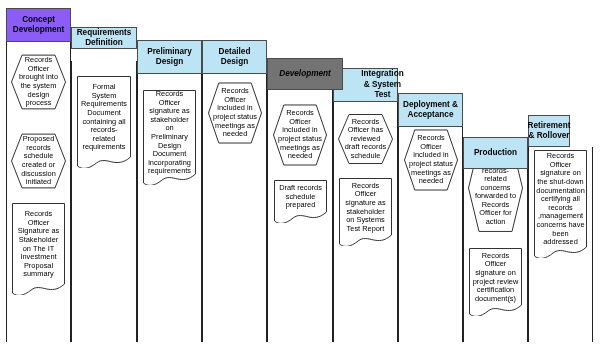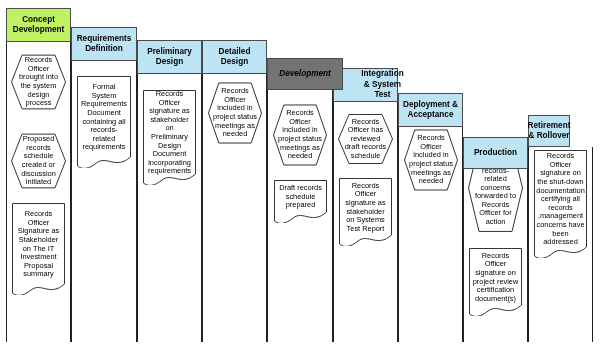--- a/index.html
+++ b/index.html
@@ -41,41 +41,41 @@
   }
   .hex .txt{padding:0 5px;}
   .doc .txt{padding-bottom:9px;}
   .shape svg{position:absolute;inset:0;width:100%;height:100%;display:block;}
 </style>
 </head>
 <body>
 
 <div id="diagram">
     <div class="lane" style="left: 6px; top: 42px; width: 65px; height: 300px; border-left-color: rgb(34, 34, 34); border-right-color: rgb(34, 34, 34);"></div>
-    <div class="phase-header" style="left: 6px; top: 8px; width: 65px; height: 34px; background: #bef264; border-color: rgb(75, 75, 75); color: rgb(0, 0, 0); z-index: 20;">Concept Development</div>
+    <div class="phase-header" style="left: 6px; top: 8px; width: 65px; height: 34px; background: #8b5cf6; border-color: rgb(75, 75, 75); color: rgb(0, 0, 0); z-index: 20;">Concept Development</div>
     <div class="shape hex" style="left: 11px; top: 48px; width: 55px; height: 68px; z-index: 5;">
       <svg viewBox="0 0 55 68" preserveAspectRatio="none">
         <path d="M 11 7.14 L 44 7.14 L 54.5 34 L 44 60.86 L 11 60.86 L 0.5 34 Z" fill="#ffffff" stroke="#333333" stroke-width="1" vector-effect="non-scaling-stroke"></path>
       </svg>
       <div class="txt">Records Officer brought into the system design process</div>
     </div>
     <div class="shape hex" style="left: 11px; top: 127px; width: 55px; height: 68px; z-index: 5;">
       <svg viewBox="0 0 55 68" preserveAspectRatio="none">
         <path d="M 11 7.14 L 44 7.14 L 54.5 34 L 44 60.86 L 11 60.86 L 0.5 34 Z" fill="#ffffff" stroke="#333333" stroke-width="1" vector-effect="non-scaling-stroke"></path>
       </svg>
       <div class="txt">Proposed records schedule created or discussion initiated</div>
     </div>
     <div class="shape doc" style="left: 12px; top: 203px; width: 53px; height: 92px; z-index: 5;">
       <svg viewBox="0 0 53 92" preserveAspectRatio="none">
         <path d="M 0.5 0.5 L 52.5 0.5 L 52.5 81 C 38.16 94, 29.150000000000002 79, 19.08 87 C 11.66 93, 5.300000000000001 94, 0.5 90 Z" fill="#ffffff" stroke="#333333" stroke-width="1" vector-effect="non-scaling-stroke"></path>
       </svg>
       <div class="txt">Records Officer Signature as Stakeholder on The IT Investment Proposal summary</div>
     </div>
     <div class="lane" style="left: 71px; top: 61px; width: 66px; height: 281px; border-left-color: rgb(34, 34, 34); border-right-color: rgb(34, 34, 34);"></div>
-    <div class="phase-header" style="left: 71px; top: 27px; width: 66px; height: 34px; background: rgb(189, 228, 244); border-color: rgb(75, 75, 75); color: rgb(0, 0, 0); z-index: 19;">Requirements Definition</div>
+    <div class="phase-header" style="left: 71px; top: 27px; width: 66px; height: 22px; background: rgb(189, 228, 244); border-color: rgb(75, 75, 75); color: rgb(0, 0, 0); z-index: 19;">Requirements Definition</div>
     <div class="shape doc" style="left: 77px; top: 76px; width: 54px; height: 92px; z-index: 5;">
       <svg viewBox="0 0 54 92" preserveAspectRatio="none">
         <path d="M 0.5 0.5 L 53.5 0.5 L 53.5 81 C 38.879999999999995 94, 29.700000000000003 79, 19.439999999999998 87 C 11.88 93, 5.4 94, 0.5 90 Z" fill="#ffffff" stroke="#333333" stroke-width="1" vector-effect="non-scaling-stroke"></path>
       </svg>
       <div class="txt">Formal System Requirements Document containing all records-related requirements</div>
     </div>
     <div class="lane" style="left: 137px; top: 74px; width: 65px; height: 268px; border-left-color: rgb(34, 34, 34); border-right-color: rgb(34, 34, 34);"></div>
     <div class="phase-header" style="left: 137px; top: 40px; width: 65px; height: 34px; background: rgb(189, 228, 244); border-color: rgb(75, 75, 75); color: rgb(0, 0, 0); z-index: 18;">Preliminary Design</div>
     <div class="shape doc" style="left: 143px; top: 90px; width: 53px; height: 95px; z-index: 5;">
       <svg viewBox="0 0 53 95" preserveAspectRatio="none">

